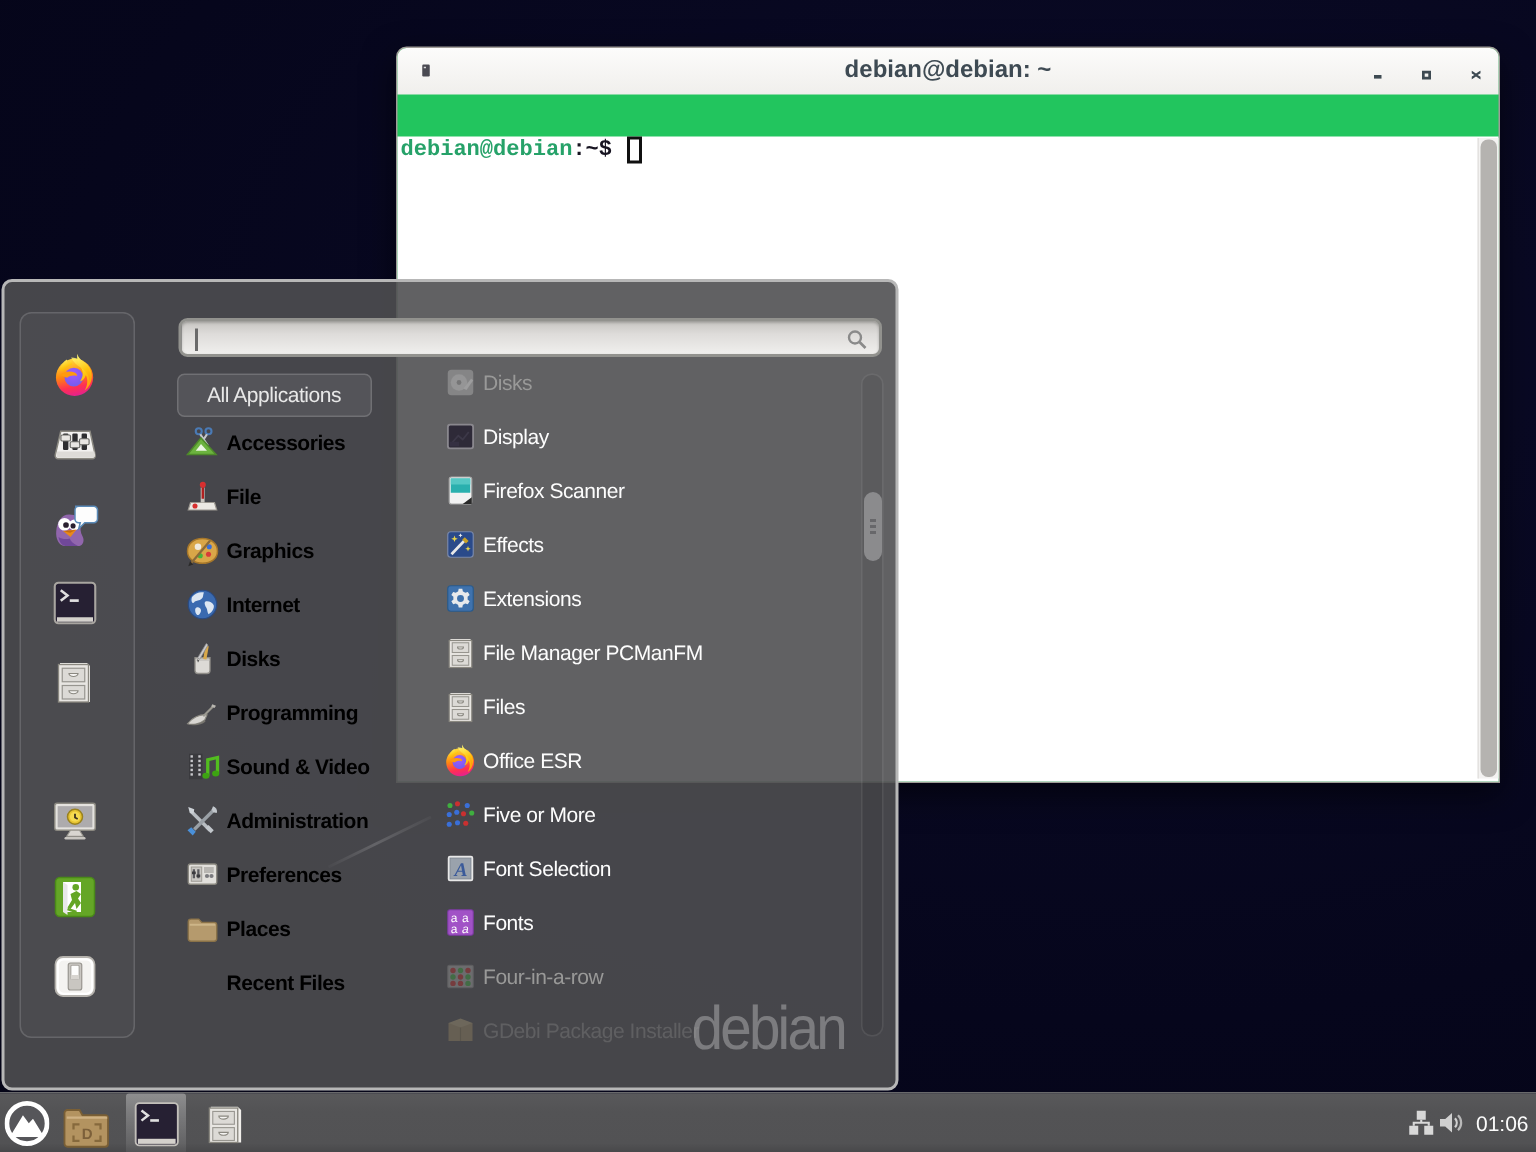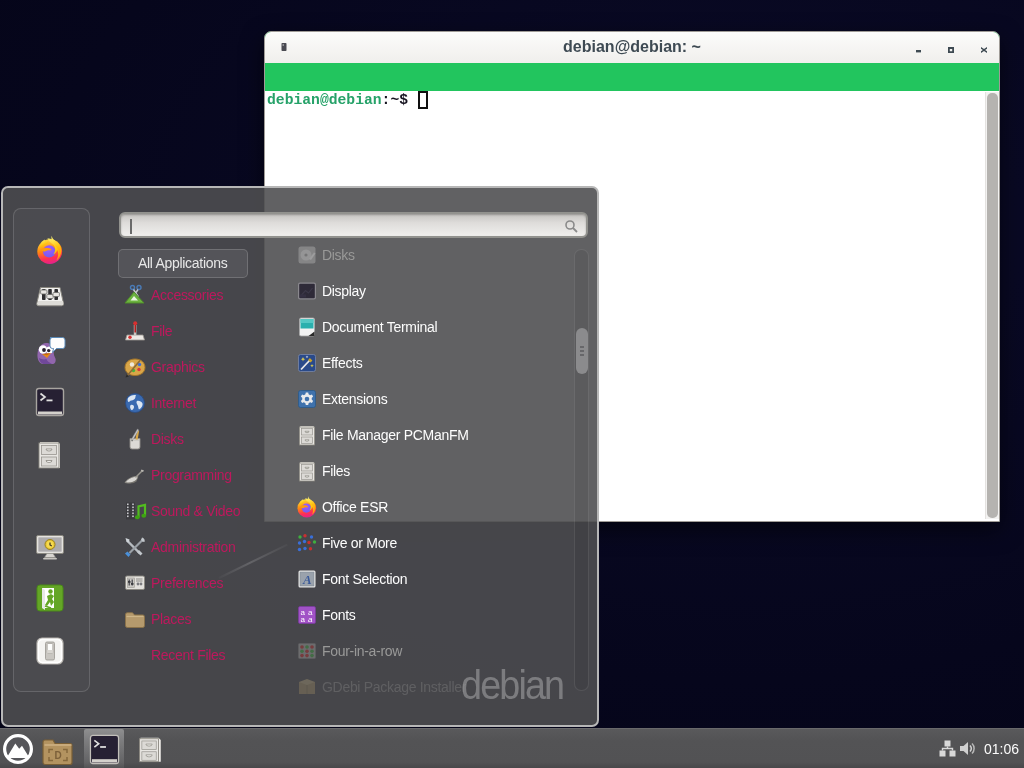--- a/index.html
+++ b/index.html
@@ -41,21 +41,21 @@
           background:rgba(255,255,255,0.03); }
   .sicon { position:absolute; left:20px; width:32px; height:32px; }
   #search { position:absolute; left:116px; top:24px; width:469px; height:26px;
           box-shadow:inset 0 1px 2px rgba(0,0,0,0.25);
           background:linear-gradient(180deg,#c6c4c1 0%,#dedcda 40%,#f0efed 100%);
           border:2px solid #92928e; border-radius:6px; }
   #search .ibeam { position:absolute; left:9px; top:5px; width:1.5px; height:15px; background:#6a6a6a; }
   #allapps { position:absolute; left:115px; top:61px; width:130px; height:29px;
           background:rgba(255,255,255,0.08); border:1px solid rgba(255,255,255,0.17); border-radius:5px;
           color:#e8e8e8; font-size:14px; letter-spacing:-0.3px; line-height:27px; padding-left:19px; }
-  .cat { position:absolute; left:119px; width:200px; height:24px; color:#be185d; font-size:14px; letter-spacing:-0.3px; }
+  .cat { position:absolute; left:119px; width:200px; height:24px; color:#000000; font-size:14px; letter-spacing:-0.3px;font-weight:bold; }
   .cat .ci { position:absolute; left:1px; top:0; width:24px; height:24px; }
   .cat .cl { position:absolute; left:29px; top:4px; }
   .app { position:absolute; left:291px; width:280px; height:24px; color:#fdfdfd; font-size:14px; letter-spacing:-0.3px; }
   .app .ci { position:absolute; left:1px; top:0; width:24px; height:24px; }
   .app .cl { position:absolute; left:28px; top:4px; }
   .app.dis { color:#999998; }
   #mscrolltrack { position:absolute; left:571px; top:61px; width:15px; height:442px;
           background:rgba(0,0,0,0.06); border:1px solid rgba(255,255,255,0.09); border-radius:7px; }
   #mscrollthumb { position:absolute; left:573px; top:140px; width:12px; height:46px;
           background:#8b8b8d; border-radius:6px; }
@@ -359,21 +359,21 @@
         </svg>
         <span class="cl">Display</span>
       </div>
     <div class="app" style="top:127px">
         <svg class="ci" viewBox="0 0 24 24">
           <rect x="4.5" y="3" width="15" height="18" rx="1.5" fill="#f2f2f2" stroke="#a8a8a8" stroke-width="0.8"></rect>
           <rect x="5.5" y="4" width="13" height="9.5" fill="#2ab0ae"></rect>
           <rect x="5.5" y="4" width="13" height="4" fill="#55c8c4"></rect>
           <path d="M13.5 21 l6 -4.5 v4.5 Z" fill="#2a2a2a"></path>
         </svg>
-        <span class="cl">Document Terminal</span>
+        <span class="cl">Firefox Scanner</span>
       </div>
     <div class="app" style="top:163px">
         <svg class="ci" viewBox="0 0 24 24">
           <rect x="3.5" y="3.5" width="17" height="17" rx="2" fill="#2a4a8a"></rect>
           <rect x="3.5" y="3.5" width="17" height="17" rx="2" fill="none" stroke="#7a88a8" stroke-width="0.8"></rect>
           <path d="M6 18.5 L15 9" stroke="#e8e8e8" stroke-width="1.8"></path>
           <path d="M14 8 l2.5 2.5" stroke="#c9a227" stroke-width="2.5"></path>
           <g fill="#e8d44a">
             <path d="M8 6 l0.6 1.6 1.6 0.6 -1.6 0.6 -0.6 1.6 -0.6 -1.6 -1.6 -0.6 1.6 -0.6 Z"></path>
             <path d="M17 13 l0.5 1.3 1.3 0.5 -1.3 0.5 -0.5 1.3 -0.5 -1.3 -1.3 -0.5 1.3 -0.5 Z"></path>

